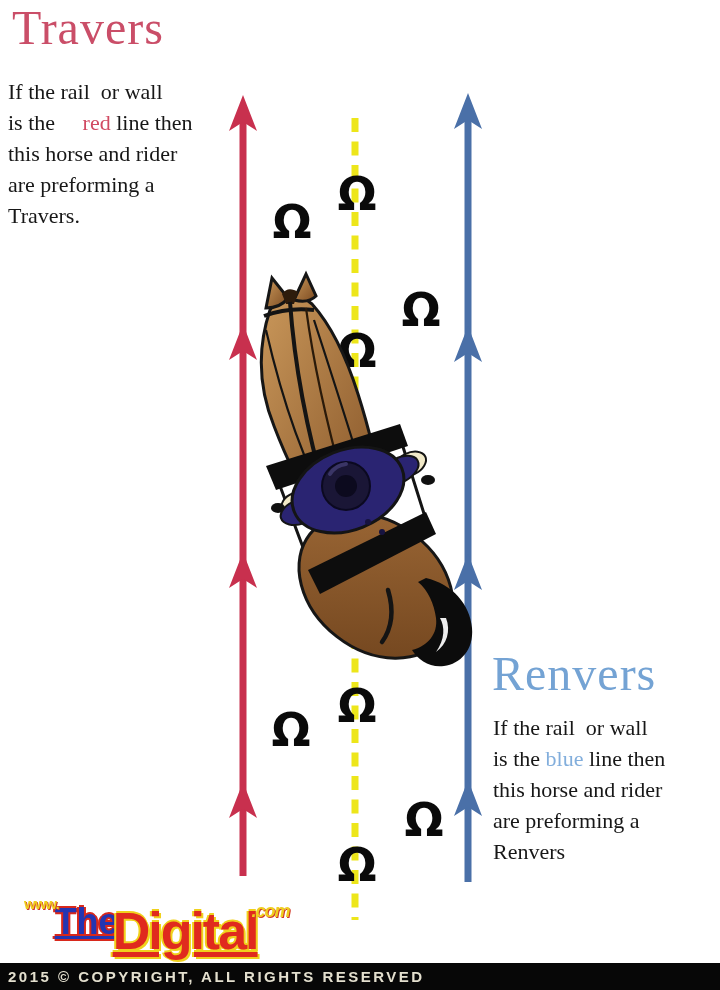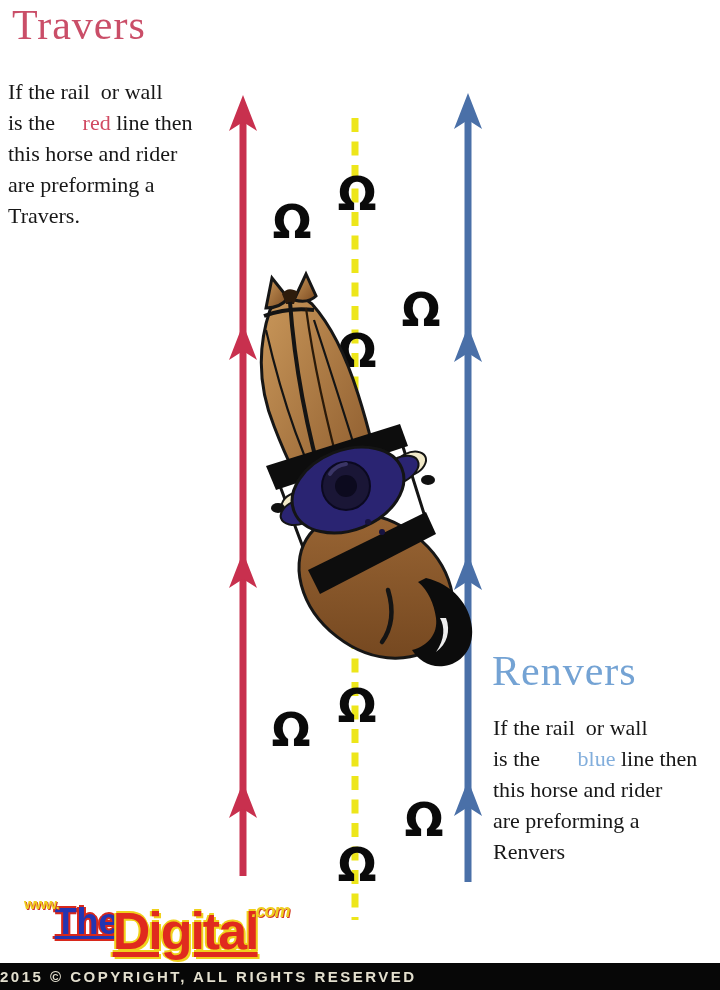--- a/index.html
+++ b/index.html
@@ -5,34 +5,34 @@
   html,body{margin:0;padding:0;}
   body{
     width:720px;height:990px;position:relative;overflow:hidden;
     background:#ffffff;font-family:"Liberation Serif",serif;
   }
   .layer{position:absolute;}
 
   
   .title{
     position:absolute;font-weight:400;margin:0;letter-spacing:1px;
-    font-size:42px;line-height:1.1;font-family:"Liberation Serif",serif;
+    font-size:48px;line-height:1.1;font-family:"Liberation Serif",serif;
   }
   #travers-title{left:12px;top:2px;color:var(--travers-title);}
   #renvers-title{left:492px;top:648px;color:var(--renvers-title);}
 
   
   .note{
     position:absolute;margin:0;color:var(--text-dark);
     font-size:22px;line-height:31px;white-space:pre;
   }
   #travers-note{left:8px;top:76px;}
   #renvers-note{left:493px;top:712px;}
   .hl-red{color:var(--highlight-red);margin-left:22px;}
-  .hl-blue{color:var(--highlight-blue);margin-left:32px;}
+  .hl-blue{color:var(--highlight-blue);}
 
   
   svg.lines{left:0;top:0;width:720px;height:990px;}
 
   
   .hoof{
     position:absolute;transform:translate(-50%,-54%);
     font-family:"DejaVu Sans",sans-serif;font-weight:900;font-size:46px;
     color:#0a0a0a;line-height:1;
   }
@@ -69,21 +69,21 @@
     font-style:italic;
   }
 
   
   .copyright-bar{
     position:absolute;left:0;bottom:0;width:720px;height:27px;
     background:var(--footer-bg);display:flex;align-items:center;
   }
   .copyright-bar span{
     color:var(--footer-text);font-family:"Liberation Sans",sans-serif;
-    font-size:15px;font-weight:700;letter-spacing:2.5px;
+    font-size:15px;font-weight:700;letter-spacing:2.5px;padding-left:8px;
     white-space:nowrap;
     text-align:center;
   }
 </style>
 </head>
 <body>
 
 <div style="position:absolute;inset:0;">
 
   <h1 class="title" id="travers-title">Travers</h1>

